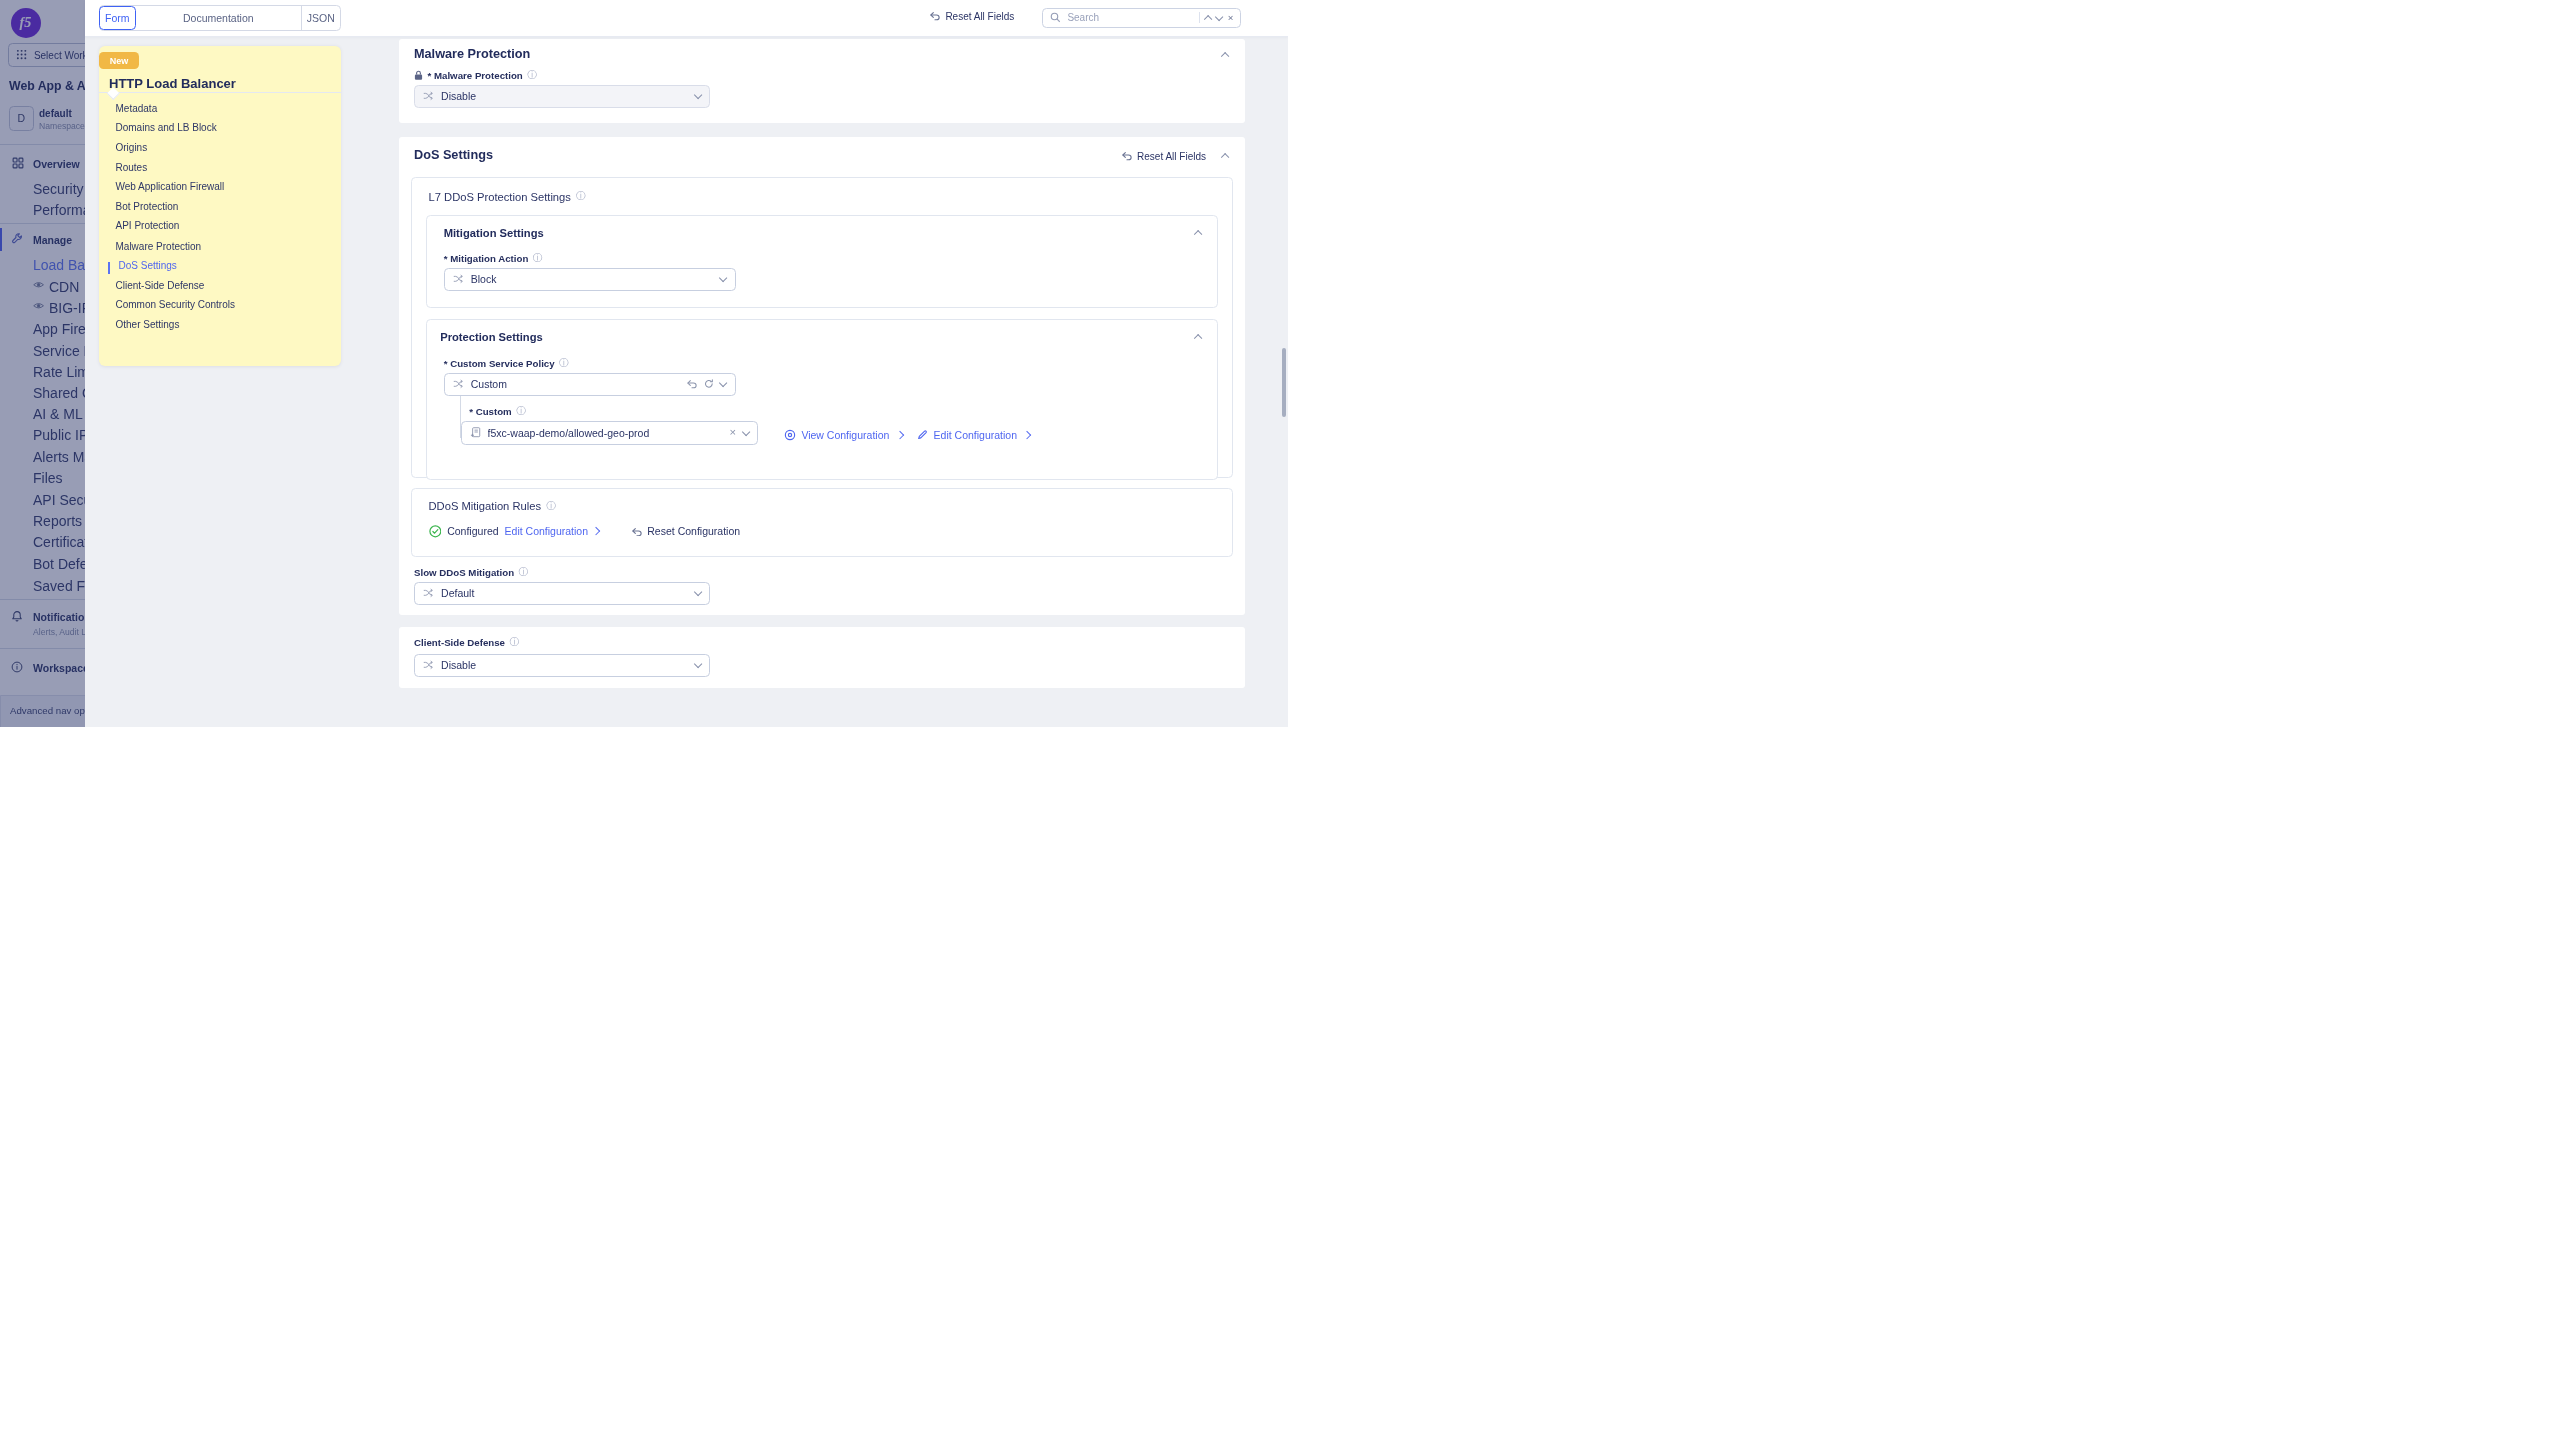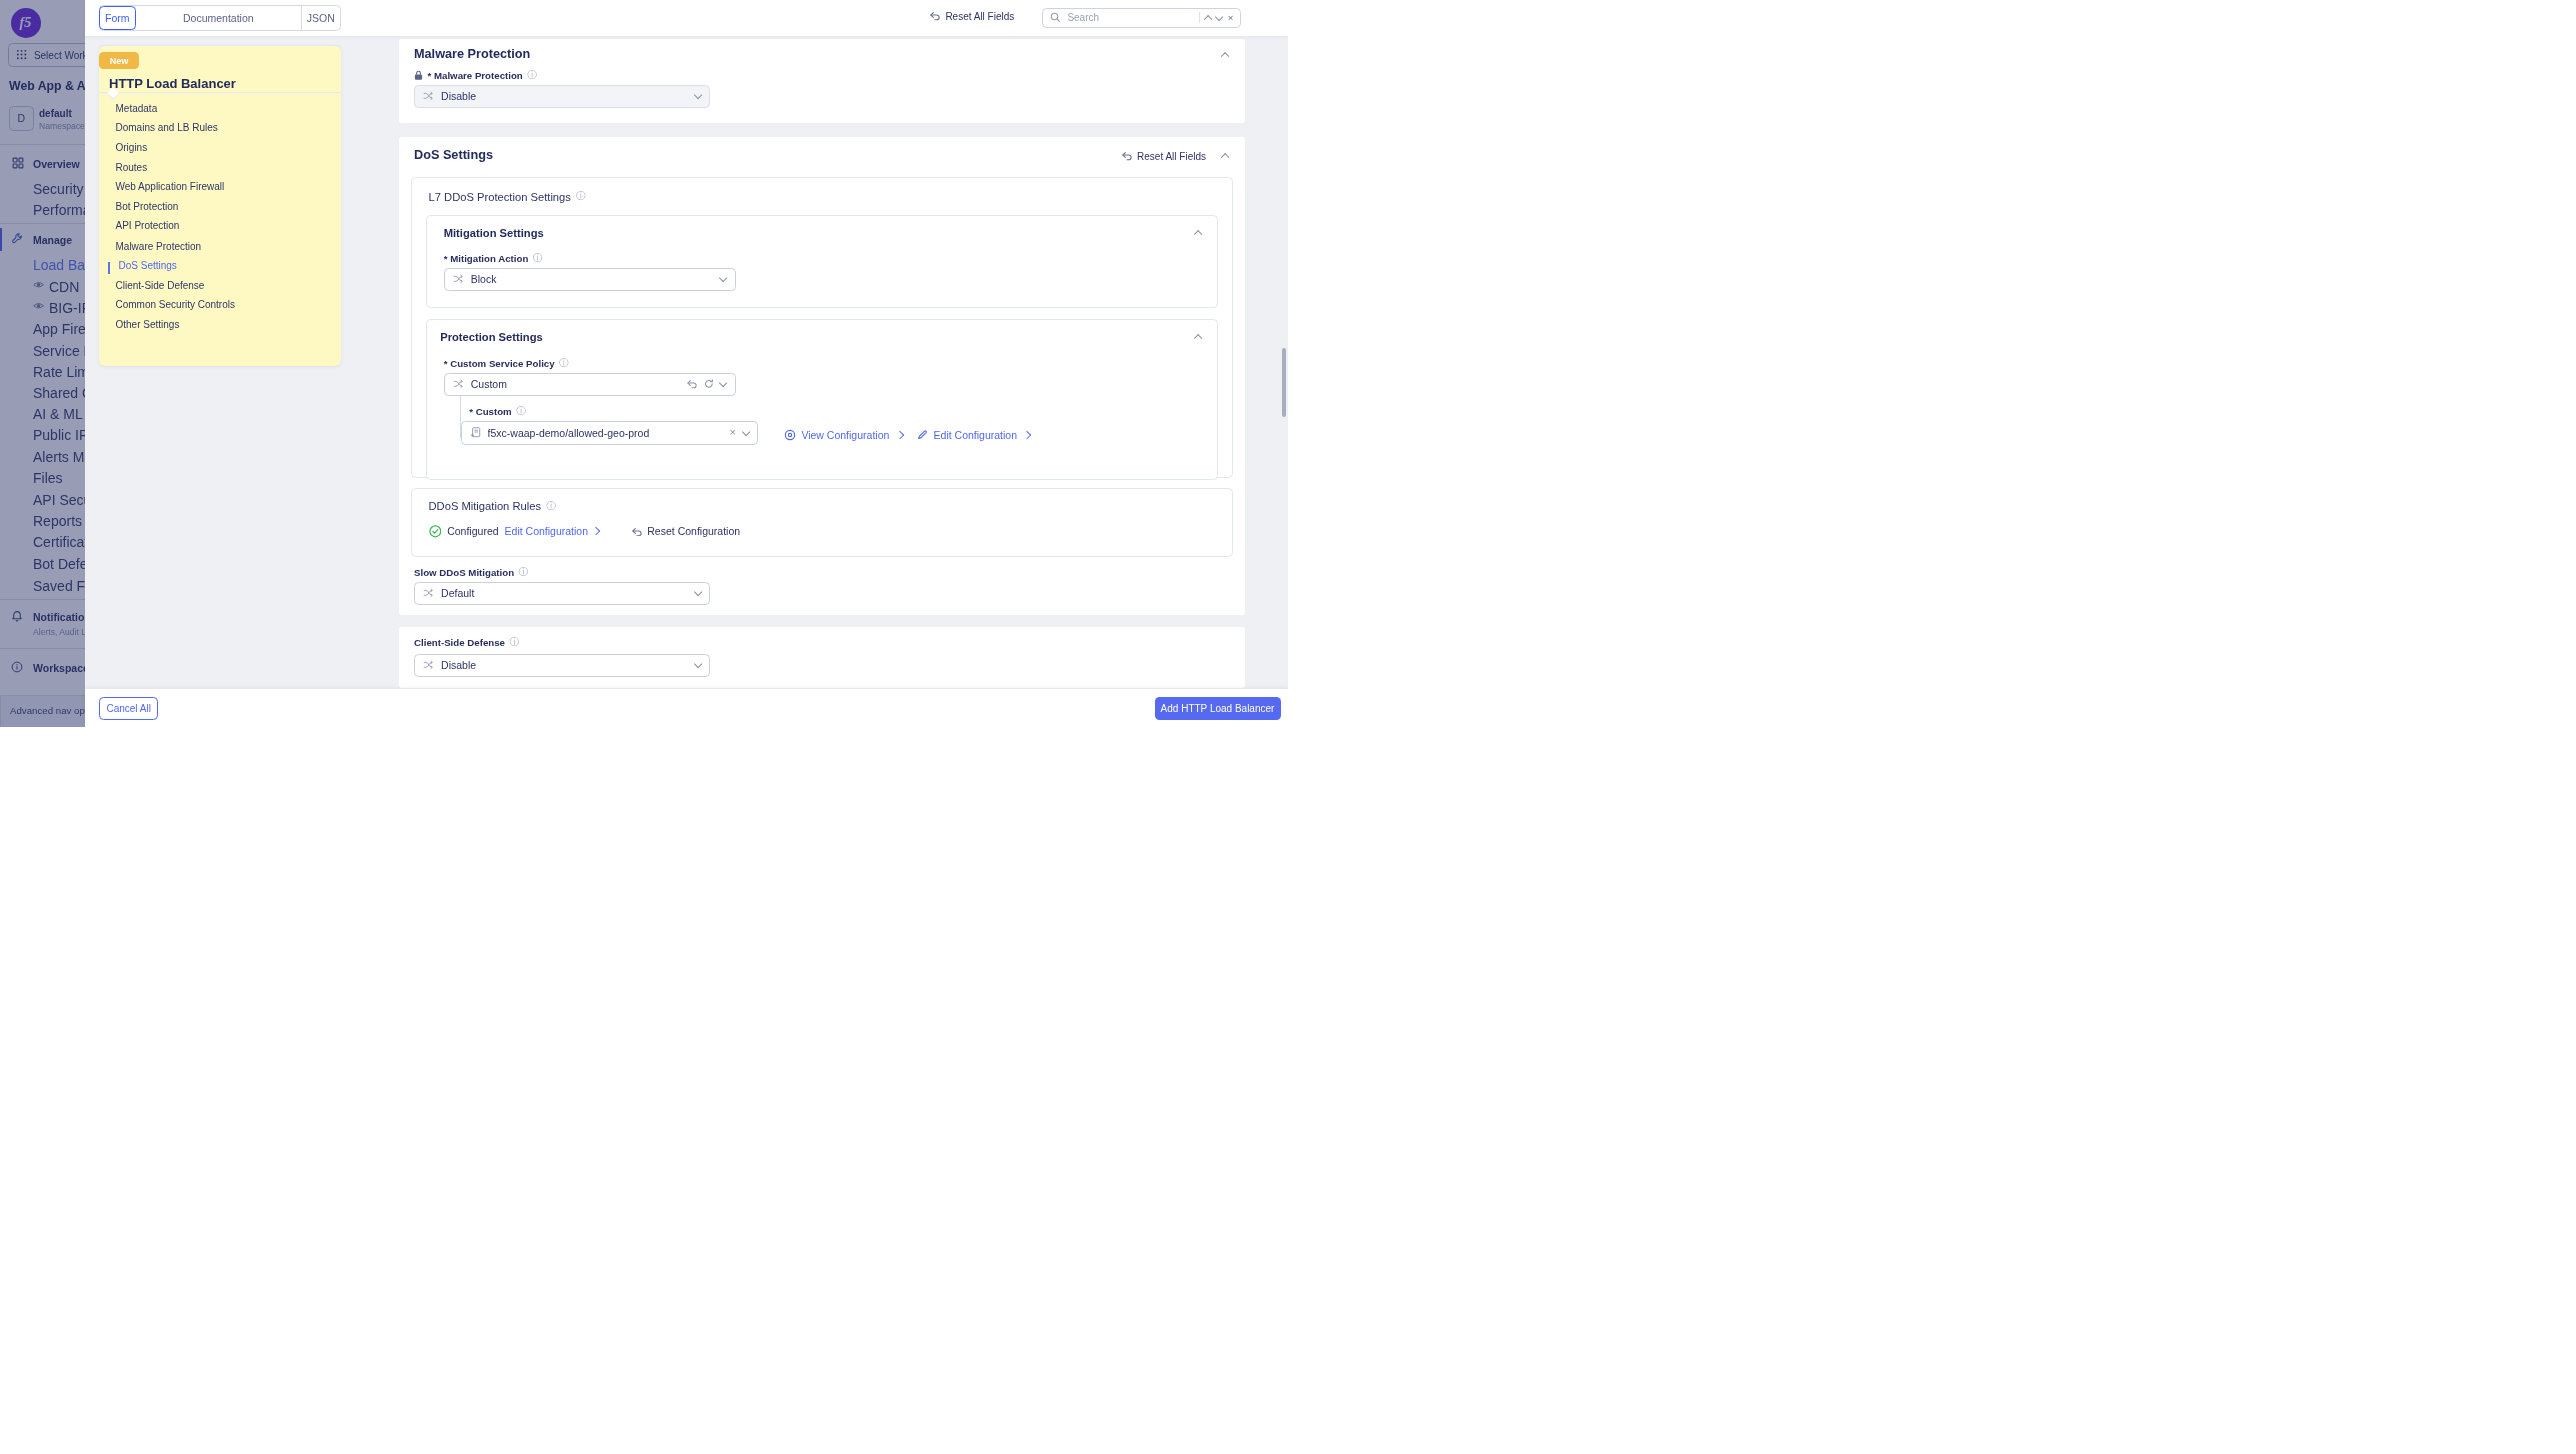--- a/index.html
+++ b/index.html
@@ -177,21 +177,21 @@
       </div>
     </div>
 
     <div class="abs" style="left:13.5px;top:46px;width:242px;height:320px;background:#fef9c3;border-radius:6px;box-shadow:0 0.7px 3.7px rgba(20,30,80,.08);text-align:right;">
       <div class="abs" style="left:0;top:6px;background:#f1b845;color:#fff;font-size:9px;font-weight:700;padding:3.7px 11.2px;border-radius:4.5px;">New</div>
       <div class="abs nowrap" style="left:10.5px;top:30px;font-size:13px;font-weight:700;color:#222c5c;">HTTP Load Balancer</div>
       <div class="abs" style="left:0;top:46px;width:242px;border-top:0.7px solid #e4e8f1;"></div>
       <div class="abs" style="left:10.5px;top:43px;width:7.5px;height:7.5px;background:#fff;border-right:0.7px solid #e4e8f1;border-bottom:0.7px solid #e4e8f1;transform:rotate(45deg);"></div>
 
       <div class="navitem" style="top:57px;">Metadata</div>
-      <div class="navitem" style="top:76px;">Domains and LB Rules</div>
+      <div class="navitem" style="top:76px;">Domains and LB Block</div>
       <div class="navitem" style="top:96px;">Origins</div>
       <div class="navitem" style="top:116px;">Routes</div>
       <div class="navitem" style="top:135px;">Web Application Firewall</div>
       <div class="navitem" style="top:155px;">Bot Protection</div>
       <div class="navitem" style="top:174px;">API Protection</div>
       <div class="navitem" style="top:195px;">Malware Protection</div>
       <div class="abs" style="left:9.7px;top:216px;width:1.9px;height:12px;background:#5b74f2;"></div>
       <div class="navitem active" style="top:214px;">DoS Settings</div>
       <div class="navitem" style="top:234px;">Client-Side Defense</div>
       <div class="navitem" style="top:253px;">Common Security Controls</div>
@@ -369,22 +369,18 @@
             <path d="M1 3.2h2.6C8 3.2 7.6 9.8 12 9.8"></path>
             <path d="M1 9.8h2.6C8 9.8 7.6 3.2 12 3.2"></path>
             <path d="M10.3 1.4 12.6 3.2 10.3 5"></path>
             <path d="M10.3 8 12.6 9.8 10.3 11.6"></path>
           </svg>
         <span class="val">Disable</span>
         <span class="chv down" style="margin-top:-2.2px;"></span>
       </div>
     </div>
 
-    <div id="footer">
-      <button class="btn-outline" style="left:14.2px;top:8.2px;width:59px;height:22.5px;">Cancel All</button>
-      <button class="btn-primary" style="right:7.5px;top:8.2px;width:126px;height:22.5px;">Add HTTP Load Balancer</button>
-    </div>
 
     <div class="abs" style="left:1197px;top:348px;width:3.7px;height:69px;background:#a6aec0;border-radius:2.2px;"></div>
   </div>
 
 </div>
 
 
 </body></html>

